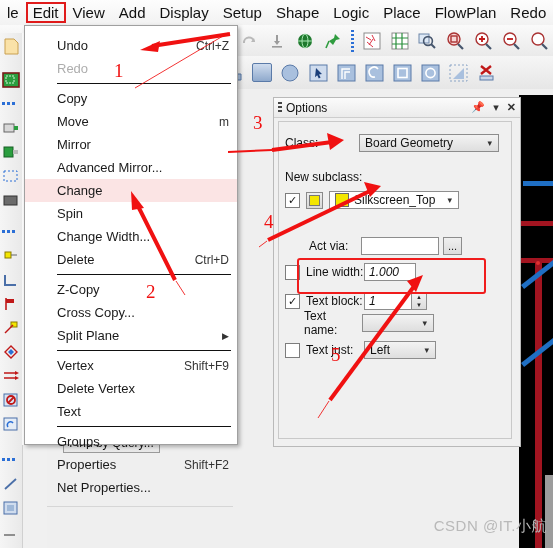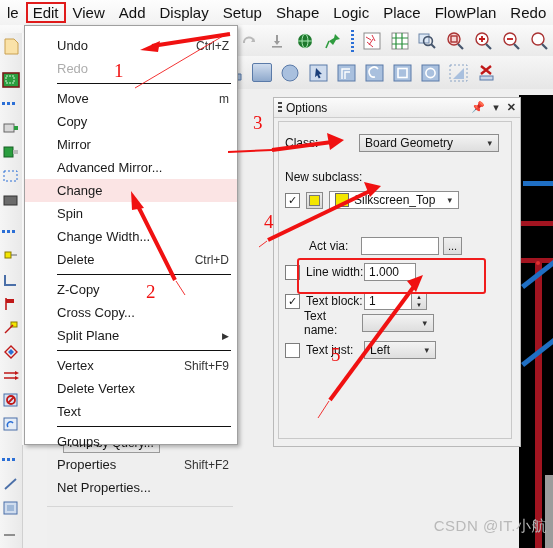--- a/index.html
+++ b/index.html
@@ -153,21 +153,21 @@
 
   .chk{width:13px;height:13px;border:1px solid #7d7d7d;background:#fff;
      display:inline-flex;align-items:center;justify-content:center;
      font-size:11px;color:#111;margin-right:6px;flex:none;line-height:1;}
   .colorbtn{width:15px;height:15px;border:1px solid #8a8a8a;
      background:linear-gradient(#ececec,#d8d8d8);display:inline-flex;
      align-items:center;justify-content:center;margin-right:6px;flex:none;}
   .colorbtn i{display:block;width:9px;height:9px;background:#f3e600;border:1px solid #777;}
 
   .txtbox{height:18px;border:1px solid #8d8d8d;background:#fff;
-     font-size:12px;color:#111;display:flex;align-items:center;padding:0 4px;box-sizing:border-box;}
+     font-size:12px;color:#111;display:flex;align-items:center;padding:0 4px;box-sizing:border-box;font-style:italic;}
   .dots{width:19px;height:18px;border:1px solid #8d8d8d;
      background:linear-gradient(#f0f0f0,#dcdcdc);display:flex;align-items:center;
      justify-content:center;font-size:11px;color:#222;margin-left:4px;box-sizing:border-box;}
   .spin{width:15px;height:18px;border:1px solid #8d8d8d;border-left:none;
      background:linear-gradient(#f2f2f2,#dcdcdc);
      display:flex;flex-direction:column;box-sizing:border-box;}
   .spin b{flex:1;display:flex;align-items:center;justify-content:center;font-size:6px;color:#222;}
 
   
   .redbox{
@@ -618,26 +618,26 @@
       <span class="accel">Ctrl+Z</span>
     </div>
 
     <div class="mrow disabled">
       <span>Redo</span>
     </div>
 
     <div class="msep"></div>
 
     <div class="mrow">
+      <span>Copy</span>
+    </div>
+
+    <div class="mrow">
       <span>Move</span>
       <span class="accel">m</span>
-    </div>
-
-    <div class="mrow">
-      <span>Copy</span>
     </div>
 
     <div class="mrow">
       <span>Mirror</span>
     </div>
 
     <div class="mrow">
       <span>Advanced Mirror...</span>
     </div>
 

